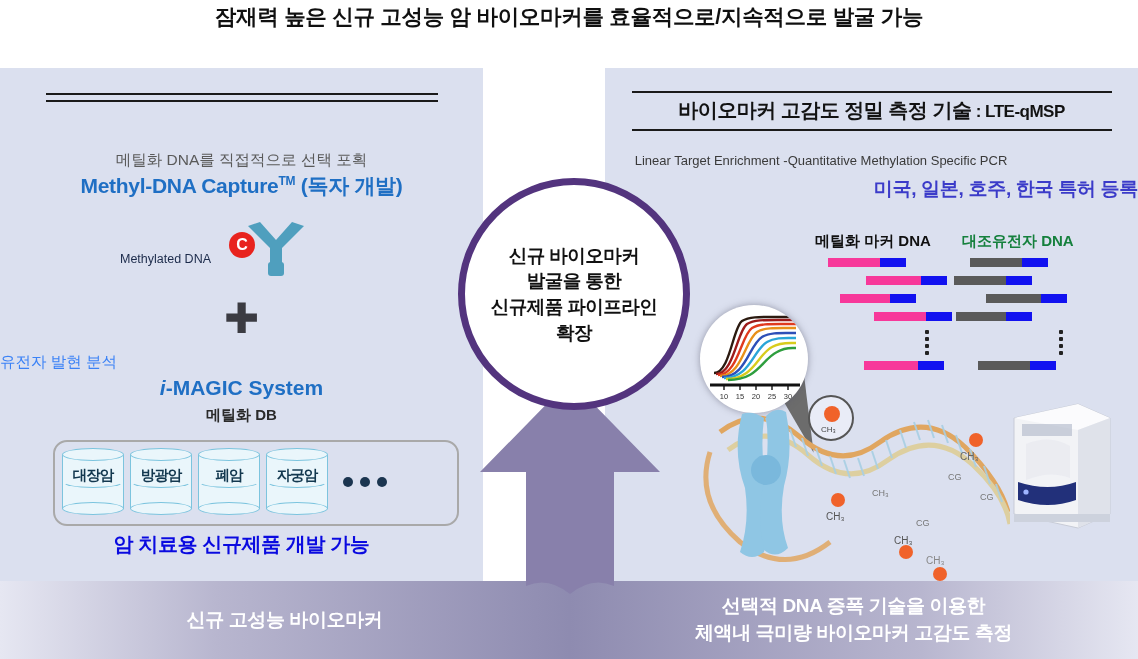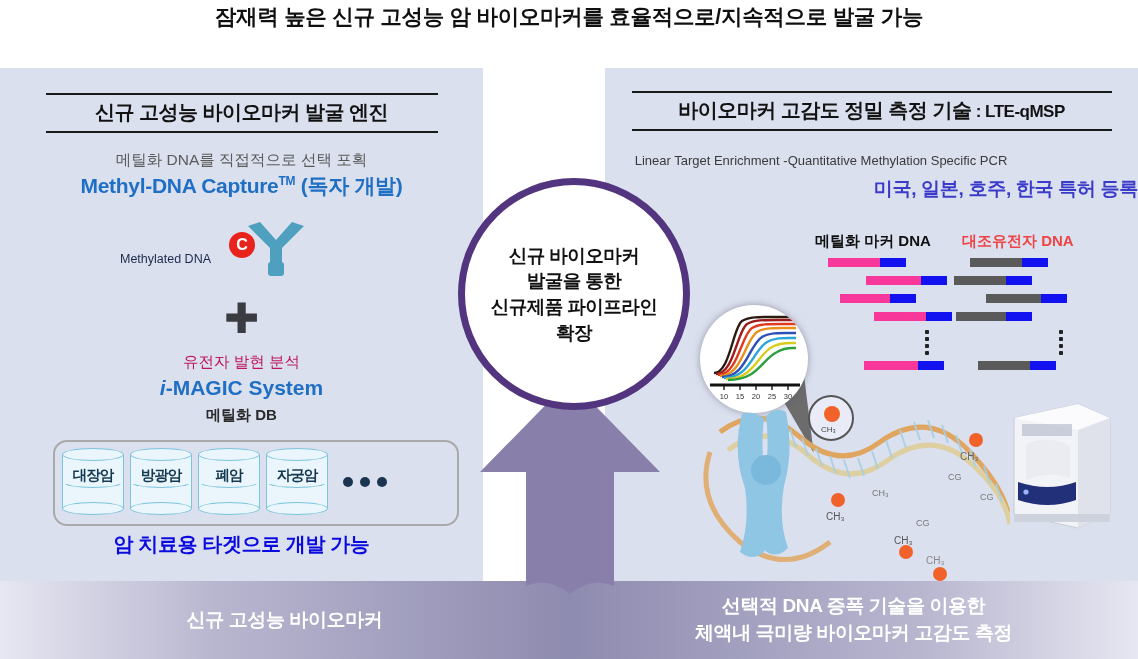--- a/index.html
+++ b/index.html
@@ -78,21 +78,21 @@
   #antibody-y { position: absolute; left: 120px; top: 10px; }
 
   #plus-sign {
     position: absolute; top: 298px; left: 0; width: 483px;
     text-align: center; font-size: 42px; font-weight: bold;
     color: #3b3b42; line-height: 1;
   }
 
   #imagic-sub {
     position: absolute; top: 352px; left: 0; width: 483px;
-    text-align: center; font-size: 15.5px; color: #be185d;
+    text-align: left; font-size: 15.5px; color: #3b82f6;
   }
   #imagic-title {
     position: absolute; top: 376px; left: 0; width: 483px;
     text-align: center; font-size: 21px; font-weight: bold; color: #1f6fc4;
   }
   #imagic-title .it { font-style: italic; }
   #methyl-db-label {
     position: absolute; top: 406px; left: 0; width: 483px;
     text-align: center; font-size: 15px; font-weight: bold; color: #2a2a2a;
   }
@@ -151,21 +151,21 @@
     text-align: right; font-size: 19px; font-weight: bold; color: #3b3bc9;
     letter-spacing: -0.3px;
   }
 
   #marker-dna-label {
     position: absolute; top: 232px; left: 815px;
     font-size: 15px; font-weight: bold; color: #101010;
   }
   #control-dna-label {
     position: absolute; top: 232px; left: 962px;
-    font-size: 15px; font-weight: bold; color: #ef4444;
+    font-size: 15px; font-weight: bold; color: #15803d;
   }
 
   .bar-group { position: absolute; }
   .bar-row { position: relative; height: 9px; margin-bottom: 9px; }
   .bar-a { position: absolute; height: 9px; top: 0; }
   .bar-b { position: absolute; height: 9px; top: 0; background: #1212f0; }
   .vdots { display: flex; flex-direction: column; gap: 3px; align-items: center; }
   .vdots span { width: 4px; height: 4px; background: #222; border-radius: 1px; }
 
   
@@ -240,21 +240,20 @@
   }
 </style>
 </head>
 <body>
 
 <div id="main-title">잠재력 높은 신규 고성능 암 바이오마커를 효율적으로/지속적으로 발굴 가능</div>
 
 <div class="panel" id="panel-left">
   <div class="panel-header">
     <span class="hdr-rule-top"></span>
-    <span>신규 고성능 바이오마커 발굴 엔진</span>
     <span class="hdr-rule-bot"></span>
   </div>
 </div>
 
 <div id="mdc-sub">메틸화 DNA를 직접적으로 선택 포획</div>
 <div id="mdc-title">
   <span>Methyl-DNA Capture</span><span class="tm">TM</span><span class="kr"> (독자 개발)</span>
 </div>
 
 <div id="antibody-fig">
@@ -304,21 +303,21 @@
     <div class="bot-e"></div>
     <div class="label">자궁암</div>
   </div>
   <div id="db-ellipsis">
     <span></span>
     <span></span>
     <span></span>
   </div>
 </div>
 
-<div id="target-dev-text">암 치료용 타겟으로 개발 가능</div>
+<div id="target-dev-text">암 치료용 신규제품 개발 가능</div>
 
 <div class="panel" id="panel-right">
   <div class="panel-header">
     <span class="hdr-rule-top"></span>
     <span>바이오마커 고감도 정밀 측정 기술</span><span class="hdr-suffix"> : LTE-qMSP</span>
     <span class="hdr-rule-bot"></span>
   </div>
 </div>
 
 <div id="lte-fullname">Linear Target Enrichment -Quantitative Methylation Specific PCR</div>

